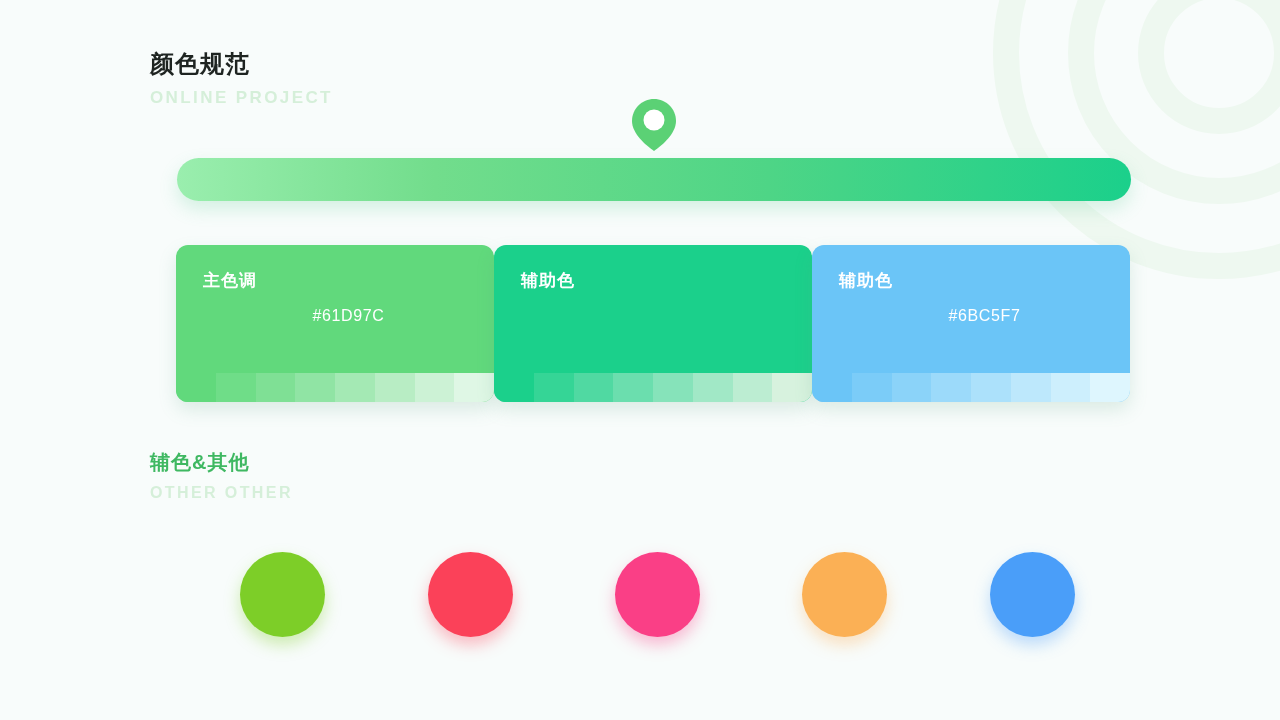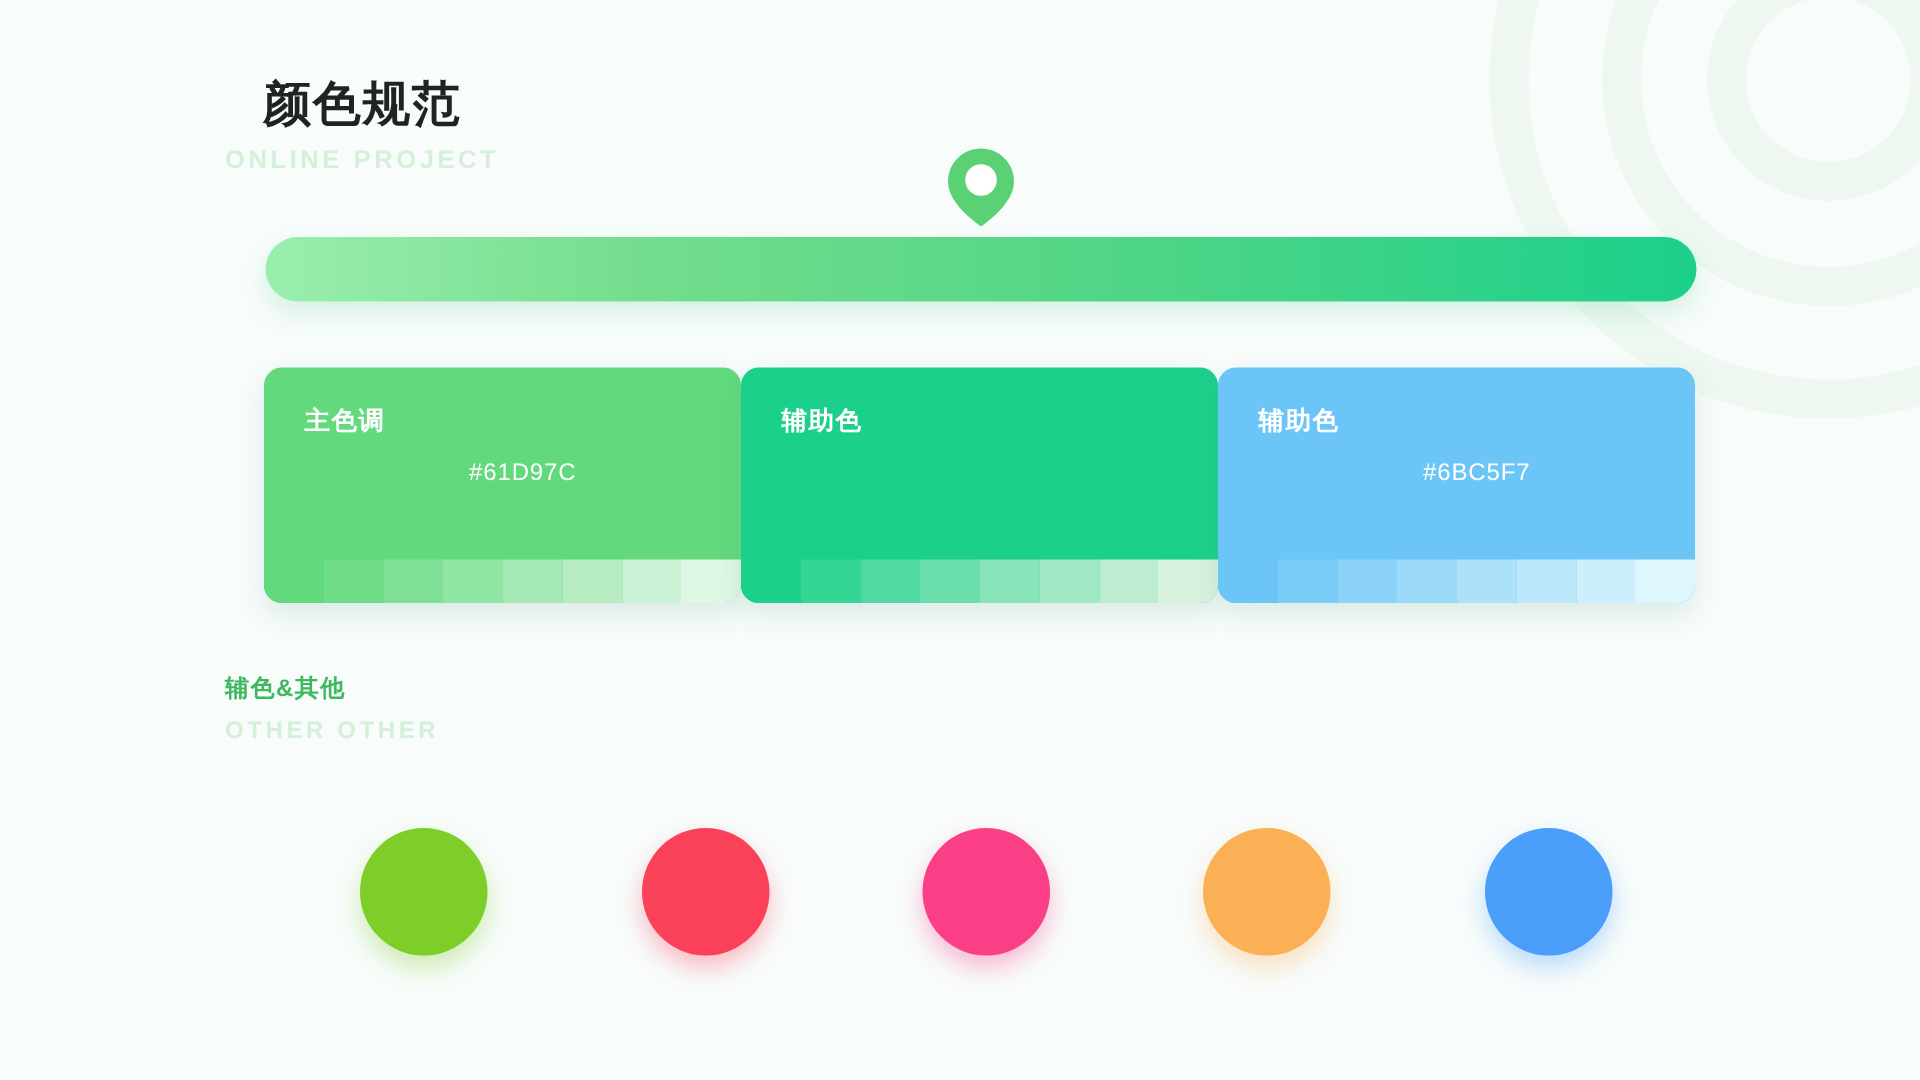--- a/index.html
+++ b/index.html
@@ -35,27 +35,26 @@
   .ring-2 { width: 250px;  height: 250px;  border-width: 26px; right: -90px; top: -98px; }
   .ring-3 { width: 400px;  height: 400px;  border-width: 26px; right: -165px; top: -173px; }
 
   
   .header {
     position: absolute;
     left: 150px;
     top: 50px;
   }
   .page-title {
-    font-size: 32px;
+    font-size: 24px;
     font-weight: bold;
     color: #1e2421;
     letter-spacing: 1px;
     margin: 0;
     line-height: 1.2;
-    text-align: center;
   }
   .page-subtitle {
     font-size: 17px;
     font-weight: bold;
     color: #d5efd9;
     letter-spacing: 2.4px;
     margin: 9px 0 0 0;
     line-height: 1.2;
     text-align: center;
   }
@@ -133,21 +132,21 @@
     height: 100%;
   }
 
   
   .section-header {
     position: absolute;
     left: 150px;
     top: 450px;
   }
   .section-title {
-    font-size: 16px;
+    font-size: 20px;
     font-weight: bold;
     color: #3fb862;
     letter-spacing: 1px;
     margin: 0;
     line-height: 1.2;
   }
   .section-subtitle {
     font-size: 16px;
     font-weight: bold;
     color: #d5efd9;

